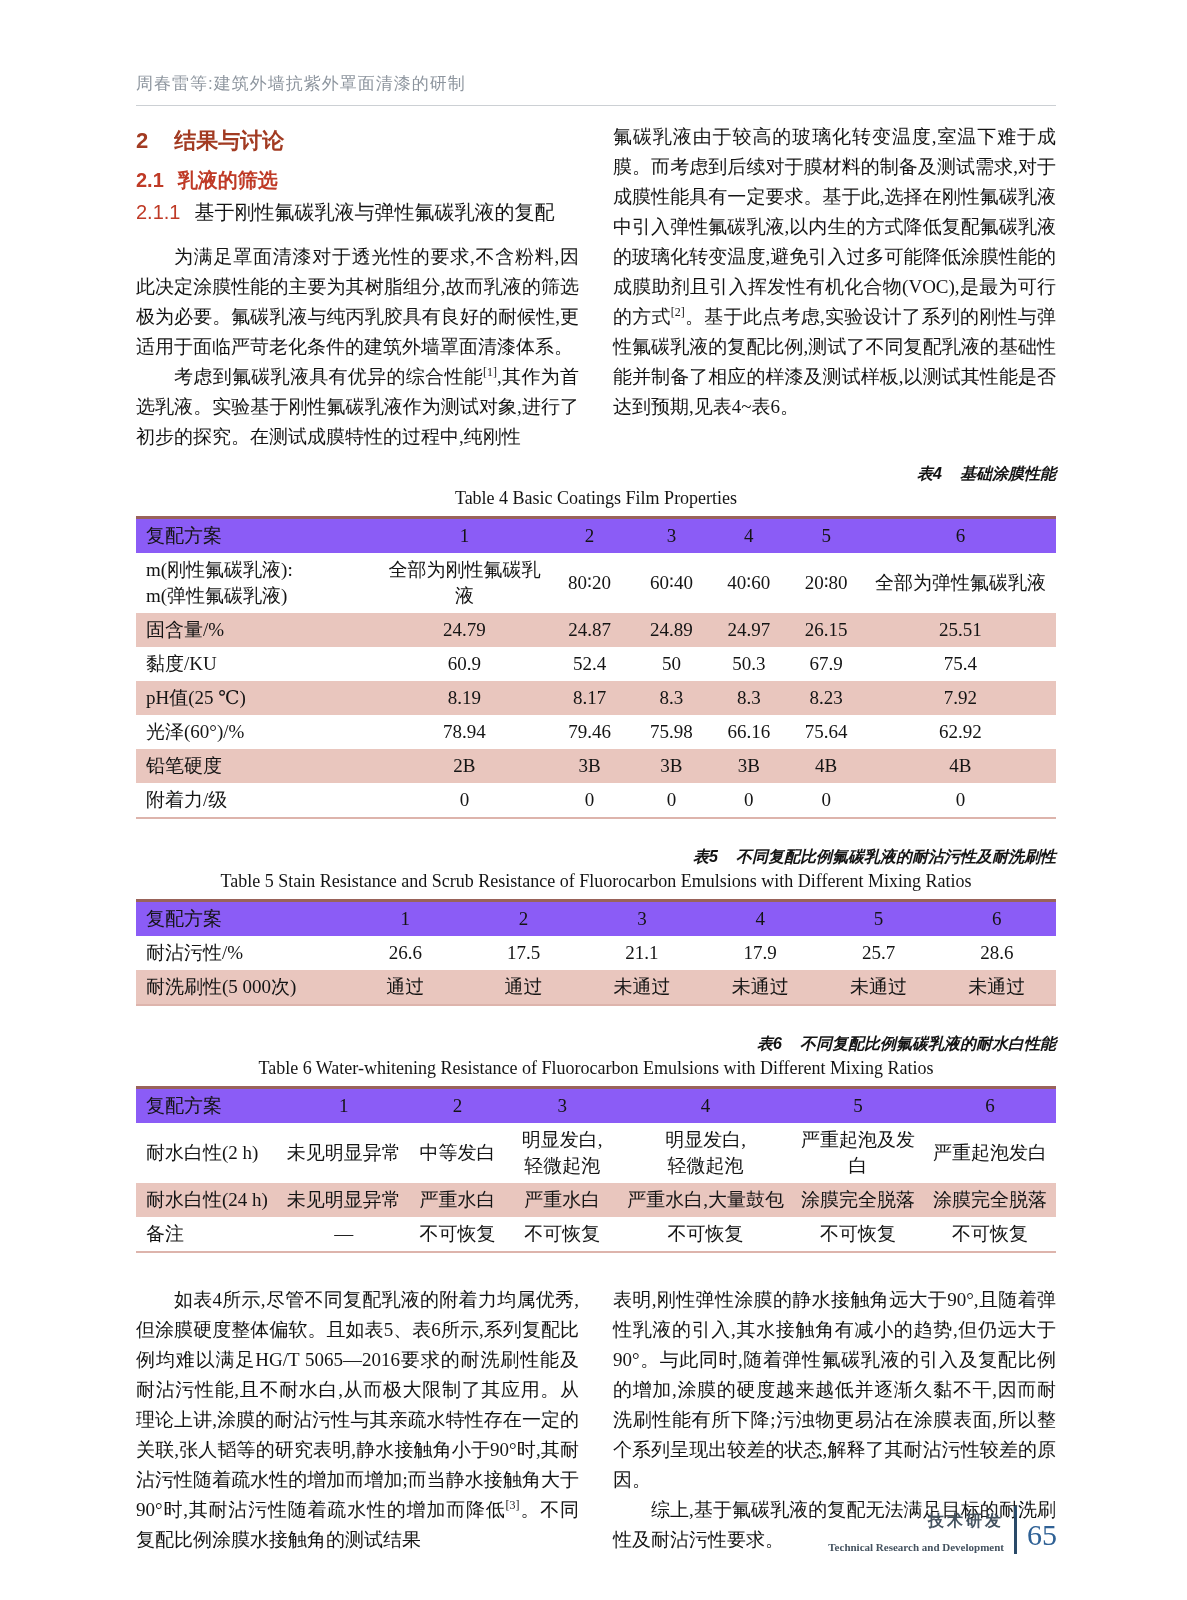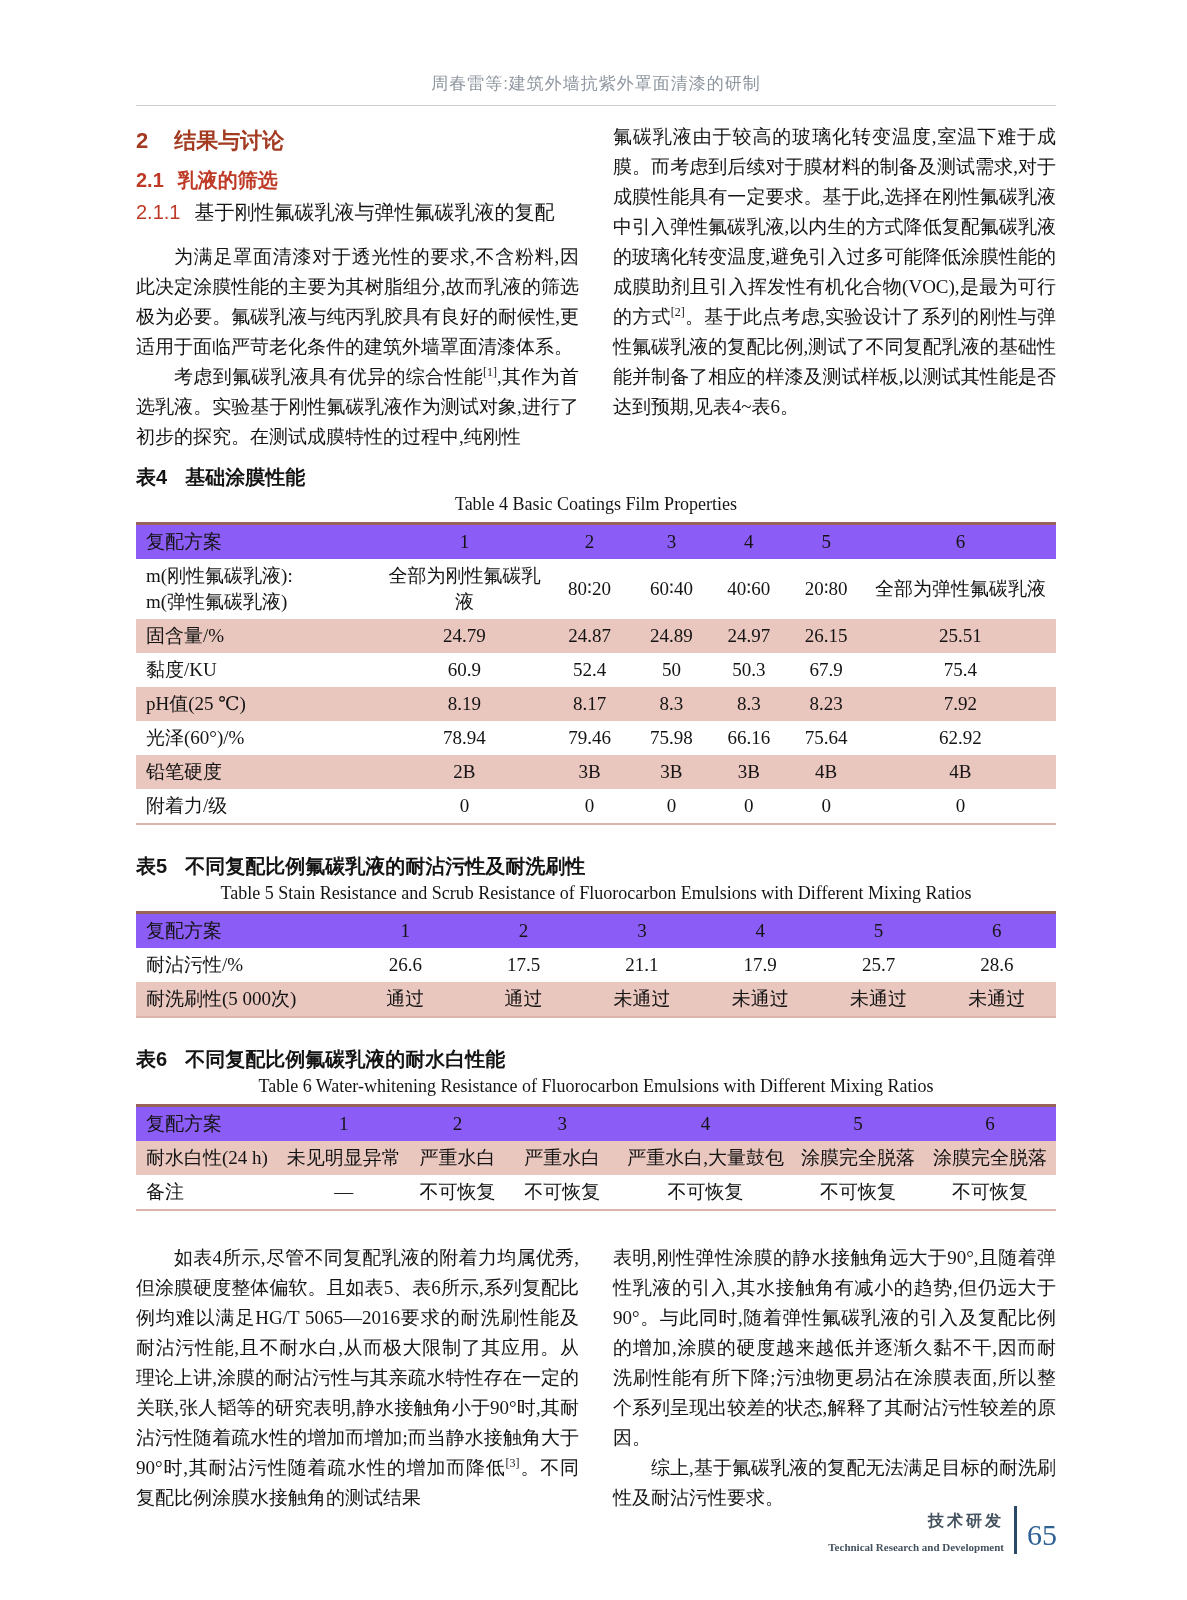--- a/index.html
+++ b/index.html
@@ -2,21 +2,21 @@
 <html><head>
 <meta charset="utf-8">
 <style>
   html,body{margin:0;padding:0;background:#ffffff;}
   .page{position:relative;width:1187px;height:1600px;background:#ffffff;overflow:hidden;
         font-family:"Liberation Serif","DejaVu Serif",serif;color:#141414;}
   .content{position:absolute;left:136px;width:920px;top:0;}
 
   
   .running{padding-top:72px;padding-bottom:10px;border-bottom:1px solid #ccd0d4;
-           text-align:center;font-family:"Liberation Sans","DejaVu Sans",sans-serif;
+           text-align:left;font-family:"Liberation Sans","DejaVu Sans",sans-serif;
            font-size:17px;color:#8d959e;letter-spacing:1px;}
 
   
   .cols{display:flex;justify-content:space-between;margin-top:16px;}
   .col{width:443px;font-size:19px;line-height:30px;text-align:justify;}
   .para{margin:0;text-indent:2em;}
   .para.noindent{text-indent:0;}
   sup{font-size:12px;line-height:0;}
 
   
@@ -25,22 +25,22 @@
   .h1 .num{margin-right:26px;}
   .h2{font-family:"Liberation Sans","DejaVu Sans",sans-serif;font-weight:bold;
       font-size:20px;color:#bf3a26;margin:4px 0 4px 0;line-height:28px;}
   .h2 .num{margin-right:14px;}
   .h3{font-size:20px;margin:2px 0 16px 0;line-height:28px;color:#141414;}
   .h3 .num{font-family:"Liberation Sans","DejaVu Sans",sans-serif;color:#bf3a26;margin-right:14px;}
 
   
   .tblock{margin-top:28px;}
   .tblock.first{margin-top:12px;}
-  .tcap-cn{text-align:left;font-family:"Liberation Sans","DejaVu Sans",sans-serif;
-           font-weight:bold;font-size:20px;margin-bottom:3px;}
+  .tcap-cn{text-align:right;font-family:"Liberation Sans","DejaVu Sans",sans-serif;
+           font-weight:bold;font-size:16px;margin-bottom:3px;font-style:italic;}
   .tcap-cn .gap{display:inline-block;width:18px;}
   .tcap-en{text-align:center;font-family:"Liberation Serif","DejaVu Serif",serif;
            font-weight:normal;font-size:18px;margin-bottom:7px;}
   table.paper-table{width:100%;border-collapse:collapse;border-top:3px solid #99635a;
            border-bottom:2px solid #ddb4ac;font-size:19px;table-layout:fixed;}
   table.paper-table th{background:#8b5cf6;font-weight:normal;padding:6px 0;text-align:center;
            vertical-align:middle;line-height:22px;}
   table.paper-table td{padding:4px 4px;text-align:center;vertical-align:middle;line-height:26px;
            white-space:pre-line;}
   table.paper-table th:first-child, table.paper-table td:first-child{text-align:left;padding-left:10px;}
@@ -231,20 +231,31 @@
               <th>复配方案</th>
               <th>1</th>
               <th>2</th>
               <th>3</th>
               <th>4</th>
               <th>5</th>
               <th>6</th>
             </tr>
           </thead>
           <tbody>
+            <tr>
+              <td>耐水白性(2 h)</td>
+              <td>未见明显异常</td>
+              <td>中等发白</td>
+              <td>明显发白,
+轻微起泡</td>
+              <td>明显发白,
+轻微起泡</td>
+              <td>严重起泡及发白</td>
+              <td>严重起泡发白</td>
+            </tr>
             <tr class="shaded">
               <td>耐水白性(24 h)</td>
               <td>未见明显异常</td>
               <td>严重水白</td>
               <td>严重水白</td>
               <td>严重水白,大量鼓包</td>
               <td>涂膜完全脱落</td>
               <td>涂膜完全脱落</td>
             </tr>
             <tr>

